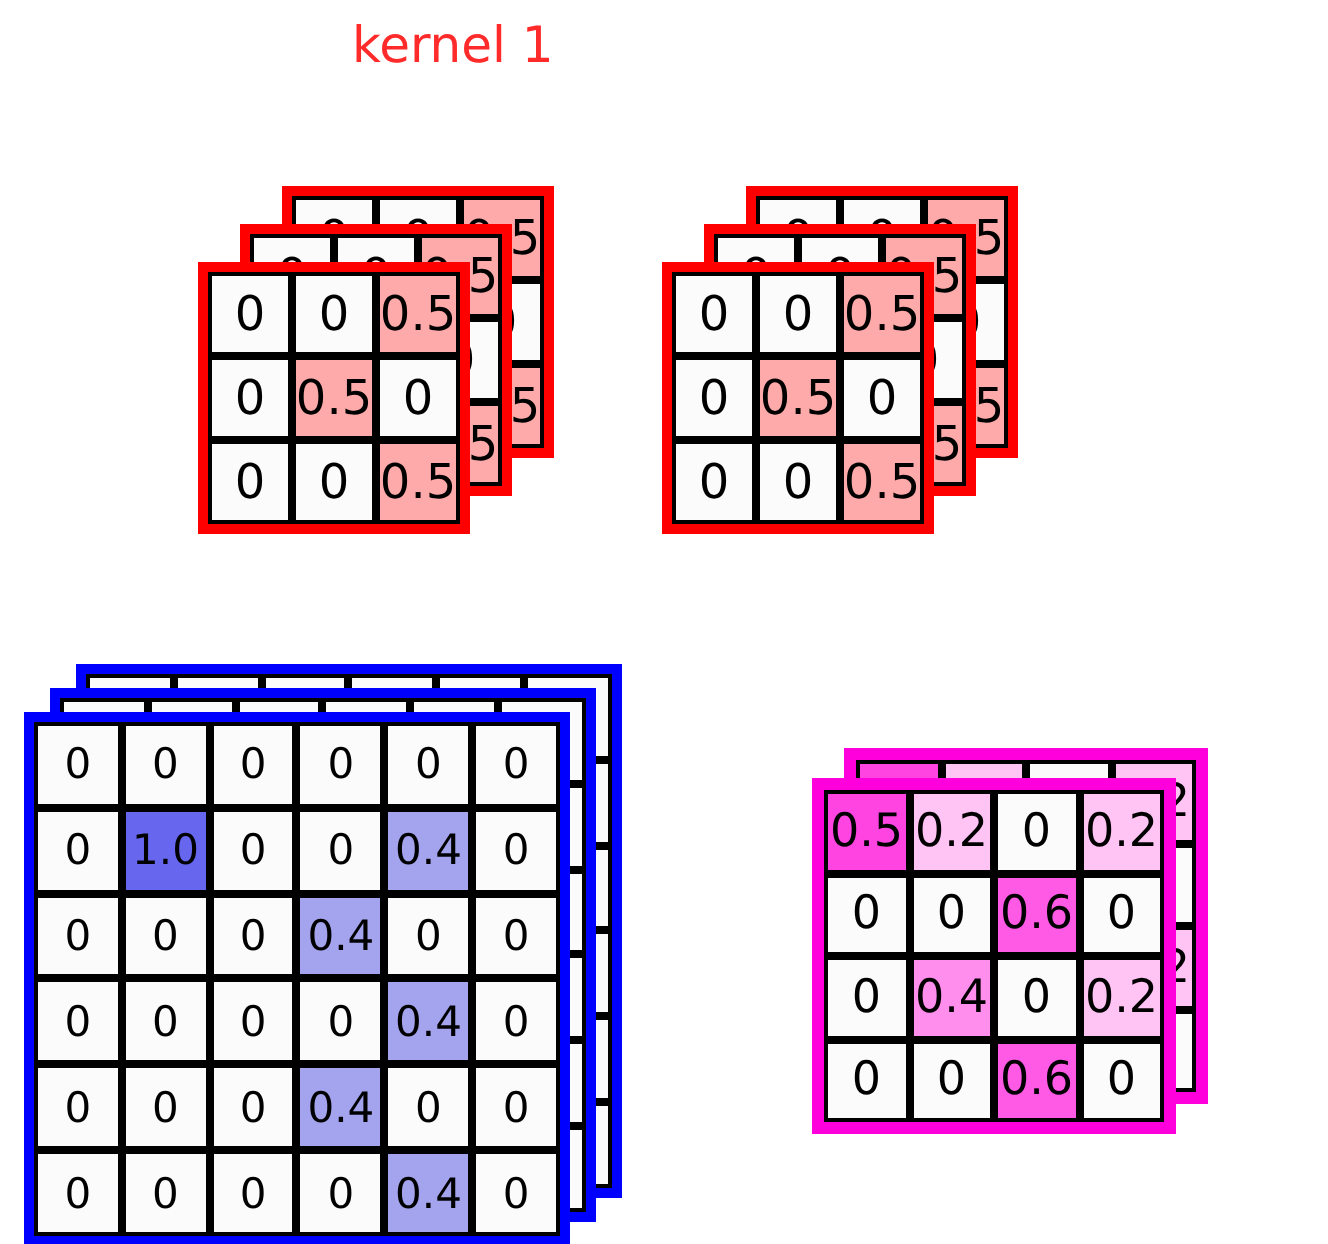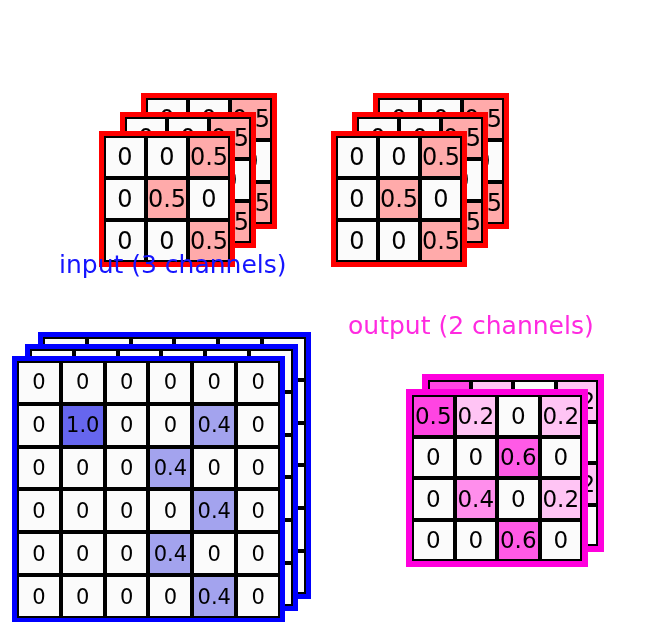--- a/index.html
+++ b/index.html
@@ -55,20 +55,21 @@
 
   
   .o-plane { border: 6px solid #ff00dd; grid-template-columns: repeat(4, 1fr); grid-template-rows: repeat(4, 1fr); width:182px; height:178px; }
   .o-plane .cell { font-size: 23px; }
 </style>
 </head>
 <body>
 
 <div class="stage">
 
+  <div class="label kernel" style="left:176px; top:10px;">kernel 1</div>
   <div class="stack" style="left:99px; top:93px; width:180px; height:180px;">
       <div class="plane k-plane" style="left: 42px; top: 0px;">
         <div class="cell" style="background: rgb(251, 251, 251);">0</div>
         <div class="cell" style="background: rgb(251, 251, 251);">0</div>
         <div class="cell" style="background: rgb(255, 170, 170);">0.5</div>
         <div class="cell" style="background: rgb(251, 251, 251);">0</div>
         <div class="cell" style="background: rgb(255, 170, 170);">0.5</div>
         <div class="cell" style="background: rgb(251, 251, 251);">0</div>
         <div class="cell" style="background: rgb(251, 251, 251);">0</div>
         <div class="cell" style="background: rgb(251, 251, 251);">0</div>
@@ -127,21 +128,20 @@
         <div class="cell" style="background: rgb(255, 170, 170);">0.5</div>
         <div class="cell" style="background: rgb(251, 251, 251);">0</div>
         <div class="cell" style="background: rgb(255, 170, 170);">0.5</div>
         <div class="cell" style="background: rgb(251, 251, 251);">0</div>
         <div class="cell" style="background: rgb(251, 251, 251);">0</div>
         <div class="cell" style="background: rgb(251, 251, 251);">0</div>
         <div class="cell" style="background: rgb(255, 170, 170);">0.5</div>
       </div>
     </div>
 
-  <div class="label input" style="left:59px; top:252px;">input (3 channels)</div>
   <div class="stack" style="left:12px; top:332px; width:300px; height:290px;">
       <div class="plane i-plane" style="left: 26px; top: 0px;">
         <div class="cell" style="background: rgb(251, 251, 251);">0</div>
         <div class="cell" style="background: rgb(251, 251, 251);">0</div>
         <div class="cell" style="background: rgb(251, 251, 251);">0</div>
         <div class="cell" style="background: rgb(251, 251, 251);">0</div>
         <div class="cell" style="background: rgb(251, 251, 251);">0</div>
         <div class="cell" style="background: rgb(251, 251, 251);">0</div>
         <div class="cell" style="background: rgb(251, 251, 251);">0</div>
         <div class="cell" style="background: rgb(102, 102, 238);">1.0</div>
@@ -245,21 +245,20 @@
         <div class="cell" style="background: rgb(251, 251, 251);">0</div>
         <div class="cell" style="background: rgb(251, 251, 251);">0</div>
         <div class="cell" style="background: rgb(251, 251, 251);">0</div>
         <div class="cell" style="background: rgb(251, 251, 251);">0</div>
         <div class="cell" style="background: rgb(251, 251, 251);">0</div>
         <div class="cell" style="background: rgb(163, 163, 238);">0.4</div>
         <div class="cell" style="background: rgb(251, 251, 251);">0</div>
       </div>
     </div>
 
-  <div class="label output" style="left:348px; top:313px;">output (2 channels)</div>
   <div class="stack" style="left:406px; top:374px; width:210px; height:200px;">
       <div class="plane o-plane" style="left: 16px; top: 0px;">
         <div class="cell" style="background: rgb(255, 68, 226);">0.5</div>
         <div class="cell" style="background: rgb(255, 196, 244);">0.2</div>
         <div class="cell" style="background: rgb(251, 251, 251);">0</div>
         <div class="cell" style="background: rgb(255, 196, 244);">0.2</div>
         <div class="cell" style="background: rgb(251, 251, 251);">0</div>
         <div class="cell" style="background: rgb(251, 251, 251);">0</div>
         <div class="cell" style="background: rgb(255, 90, 230);">0.6</div>
         <div class="cell" style="background: rgb(251, 251, 251);">0</div>

